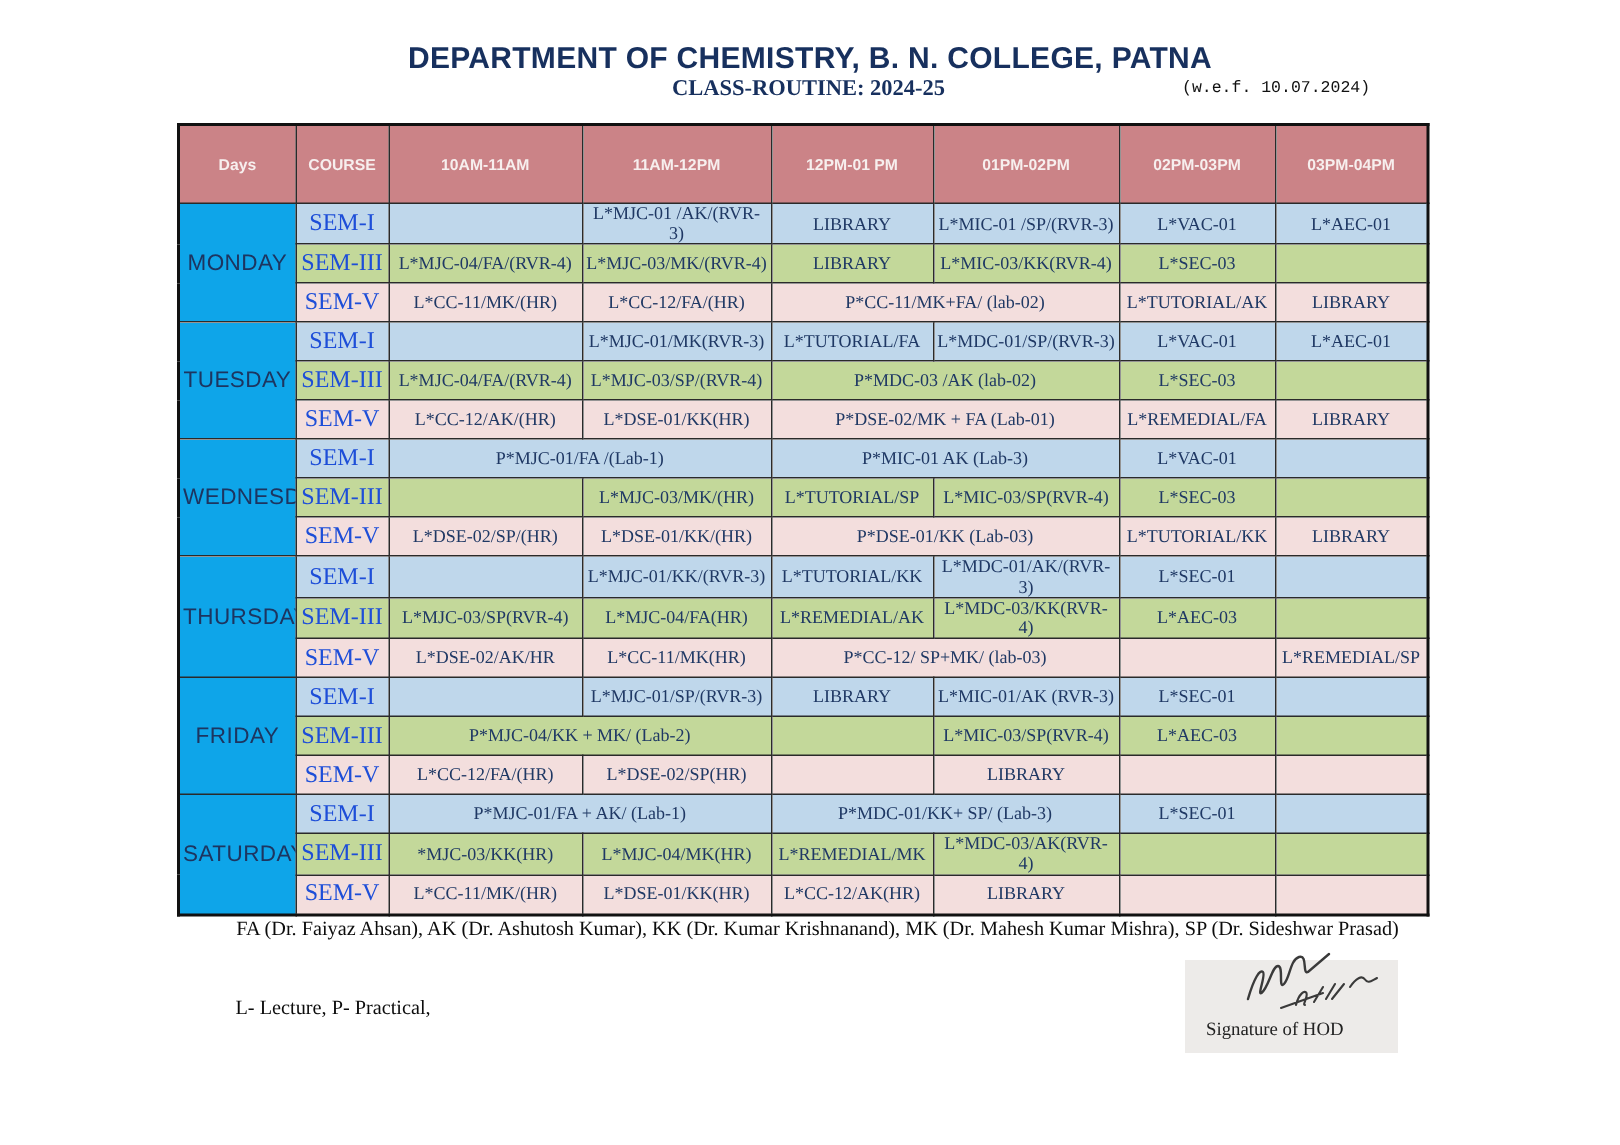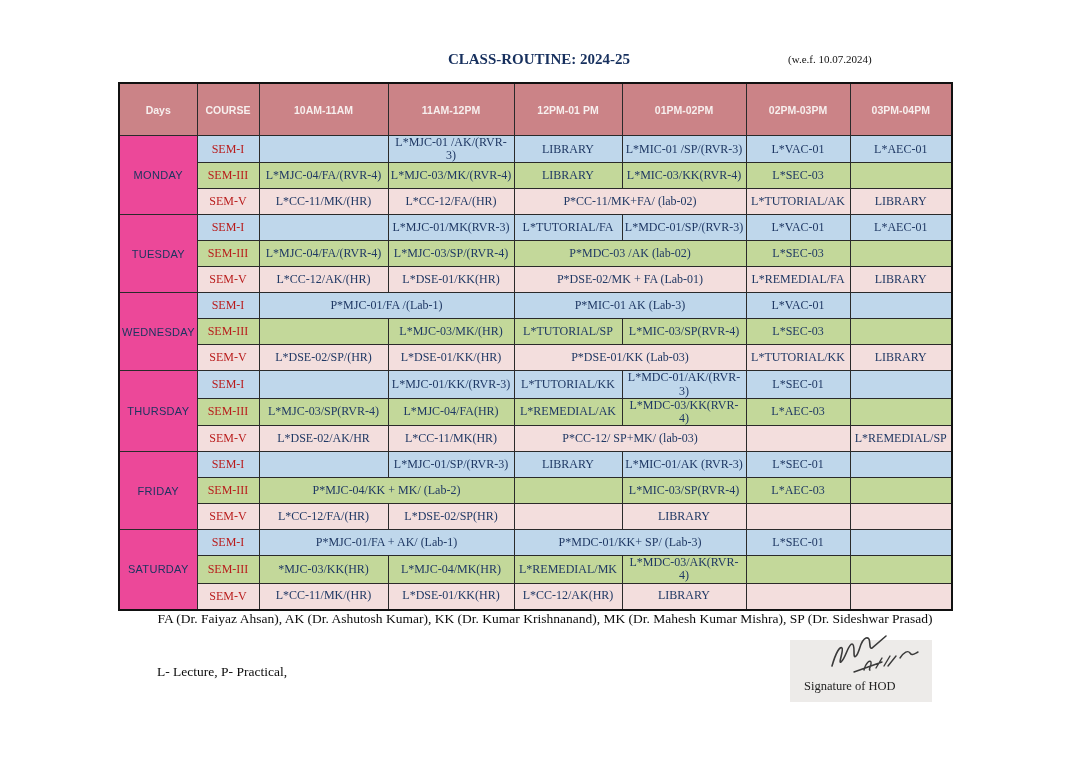--- a/index.html
+++ b/index.html
@@ -27,21 +27,21 @@
     color:#17305e;margin:0;
   }
   .doc-subtitle{
     position:absolute;top:51px;left:0;width:1078px;
     text-align:center;
     font-family:"Liberation Serif", serif;
     font-size:15px;font-weight:bold;color:#17305e;
   }
   .wef-note{
     position:absolute;top:53px;left:788px;
-    font-family:Liberation Serif, serif;
+    font-family:Liberation Mono, monospace;
     font-size:11px;color:#111;
   }
   table.routine{
     position:absolute;left:118px;top:82px;
     width:833px;
     border-collapse:collapse;
     table-layout:fixed;
   }
   table.routine th, table.routine td{
     border:1px solid var(--border);
@@ -52,27 +52,27 @@
   table.routine{border:2px solid #111;}
   thead th{
     height:51px;
     background:var(--header-bg);
     color:#f7efee;
     font-family:"Liberation Sans", sans-serif;
     font-size:10.5px;font-weight:bold;
   }
   tbody td{height:25px;color:var(--ink);}
   td.day-cell{
-    background:#ec4899;
+    background:#0ea5e9;
     font-family:"Liberation Sans", sans-serif;
-    font-size:11px;letter-spacing:0.3px;color:#1d3560;
+    font-size:15px;letter-spacing:0.3px;color:#1d3560;
   }
   td.sem-cell{
     font-family:"Liberation Serif", serif;
-    font-size:12px;color:#b91c1c;
+    font-size:16px;color:#1d4ed8;
   }
   td.slot-cell{
     font-family:"Liberation Serif", serif;
     font-size:12px;line-height:1.1;
   }
   tr.sem1 td:not(.day-cell){background:var(--sem1-bg);}
   tr.sem3 td:not(.day-cell){background:var(--sem3-bg);}
   tr.sem5 td:not(.day-cell){background:var(--sem5-bg);}
   .faculty-line{
     position:absolute;left:120px;top:611px;width:850px;
@@ -97,20 +97,21 @@
     position:absolute;left:14px;bottom:8px;
     font-family:"Liberation Serif", serif;
     font-size:12.5px;color:#222;
   }
 </style>
 </head>
 <body>
 
 <div class="page">
 
+  <h1 class="doc-title">DEPARTMENT OF CHEMISTRY, B. N. COLLEGE, PATNA</h1>
   <div class="doc-subtitle">CLASS-ROUTINE: 2024-25</div>
   <div class="wef-note">(w.e.f. 10.07.2024)</div>
 
   <table class="routine">
     <colgroup>
       <col style="width:78px">
         <col style="width:62px">
         <col style="width:129px">
         <col style="width:126px">
       <col style="width:108px">

